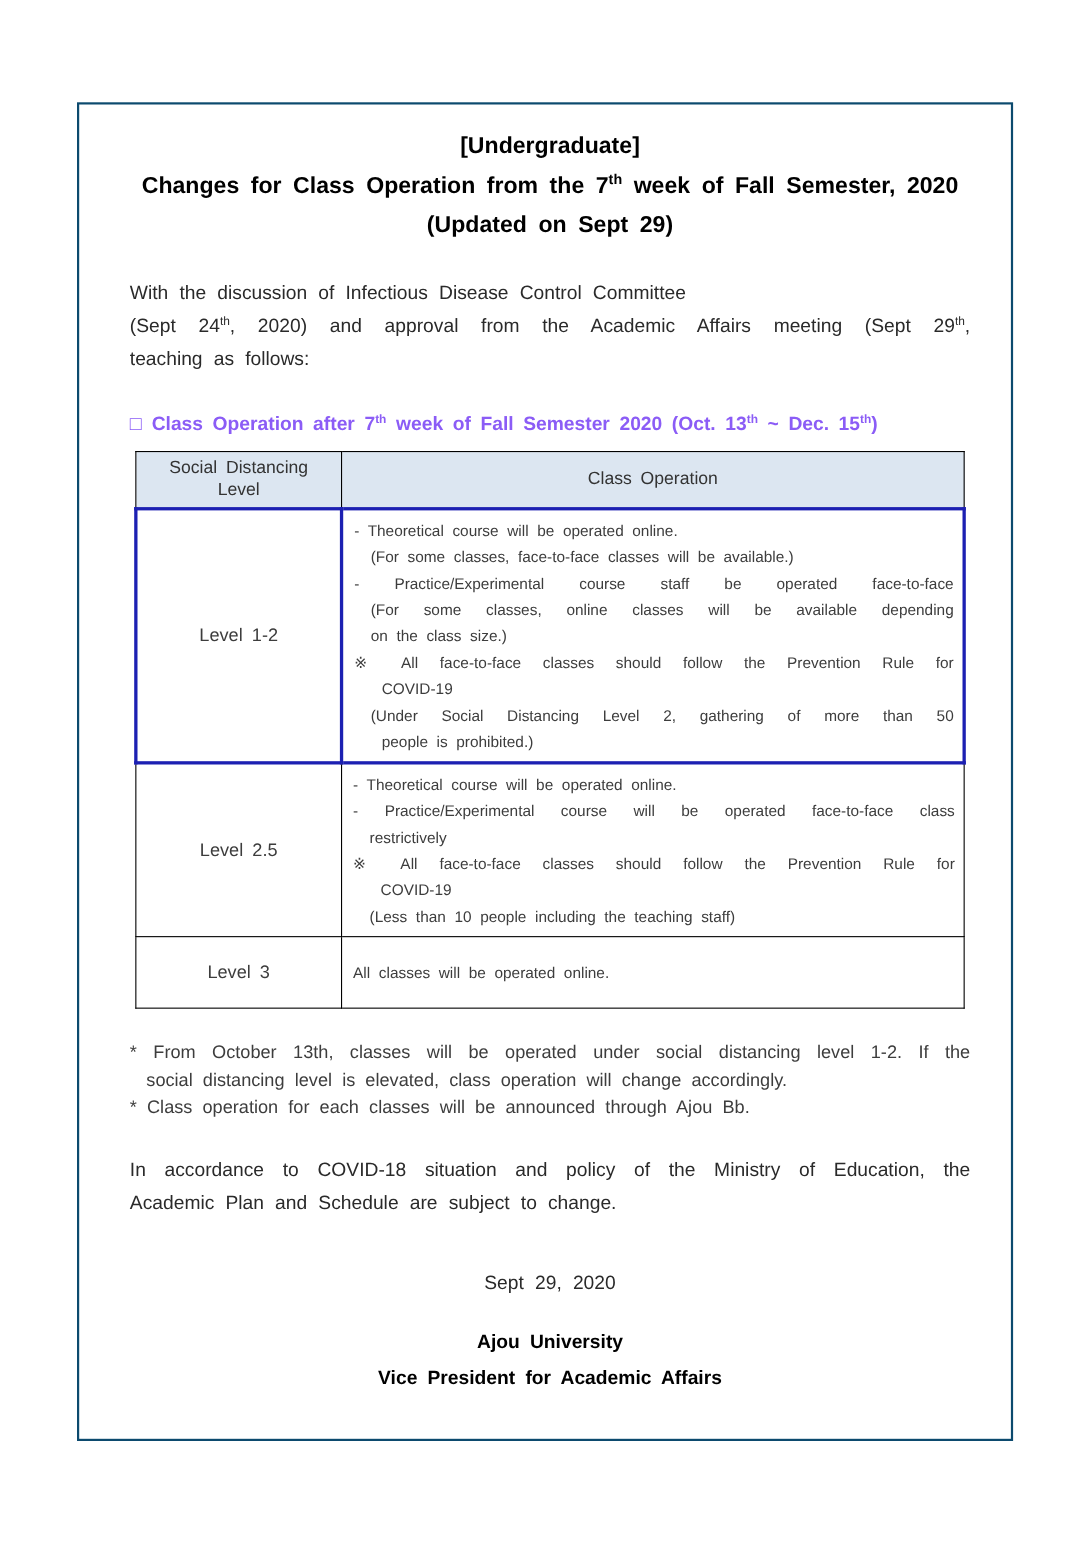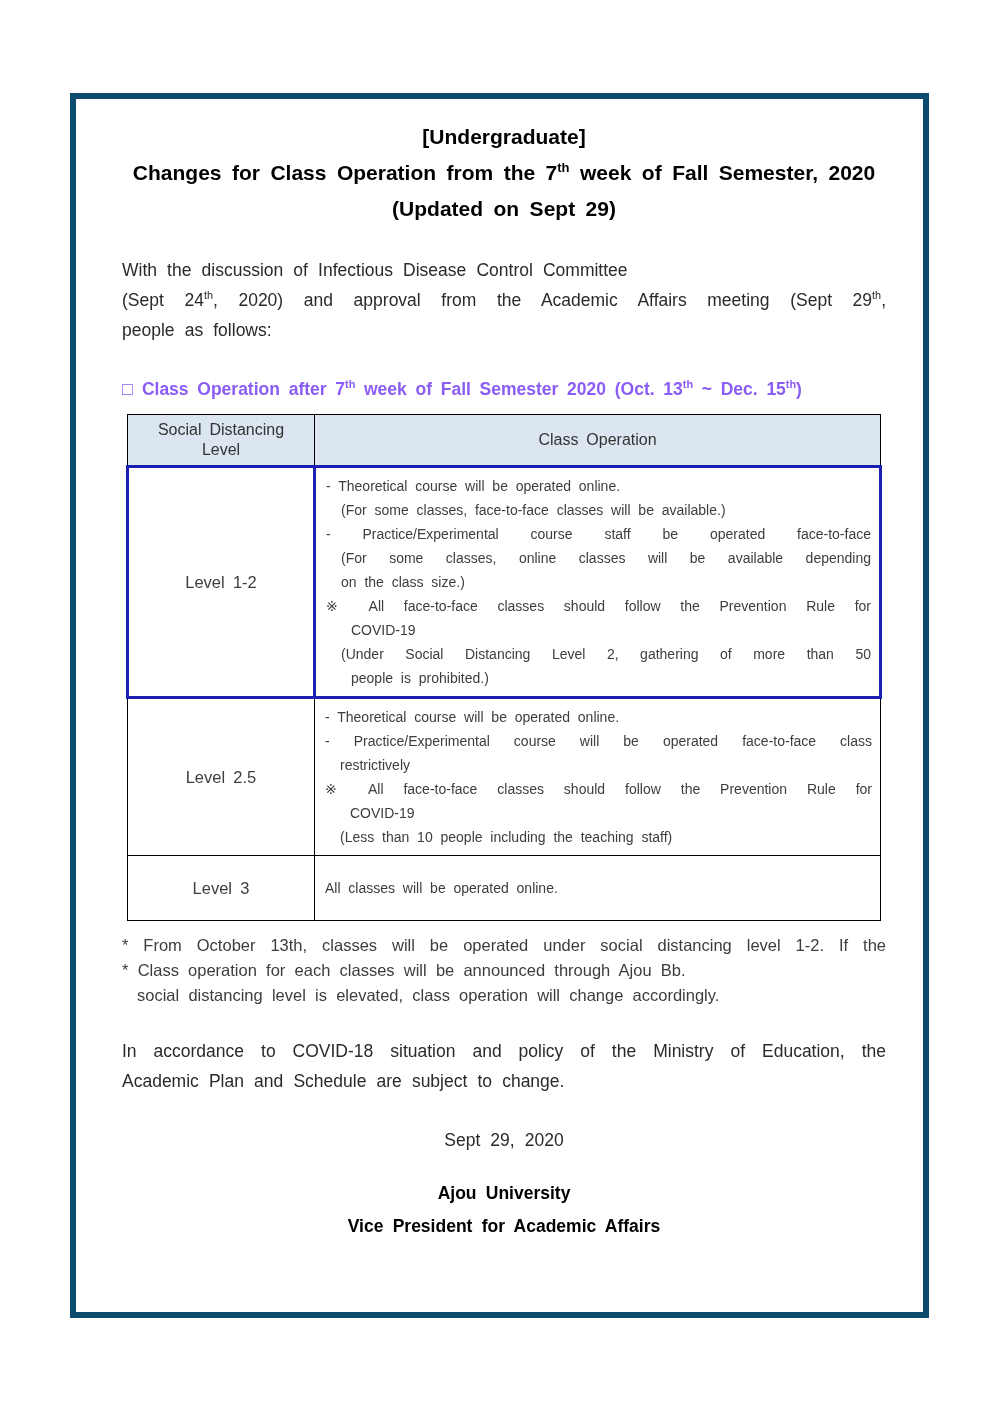--- a/index.html
+++ b/index.html
@@ -3,21 +3,21 @@
 <meta charset="utf-8">
 <style>
   html,body{margin:0;padding:0;}
   body{
     width:992px;height:1403px;background:#ffffff;
     font-family:"Liberation Sans","DejaVu Sans",sans-serif;
     color:#262626;position:relative;
   }
   .page{
     position:absolute;left:70px;top:93px;width:847px;height:1213px;
-    border:6px solid #0c4a6e;background:#fff;box-sizing:content-box;
+    border:2px solid #0c4a6e;background:#fff;box-sizing:content-box;
   }
   .content{padding:20px 37px 0 46px;}
 
   sup{font-size:62%;line-height:0;vertical-align:super;}
 
   
   .title-block{text-align:center;font-weight:bold;color:#000;font-size:21px;line-height:36px;word-spacing:0.22em;}
 
   
   .para{font-size:17.5px;line-height:30px;word-spacing:0.3em;color:#2a2a2a;}
@@ -38,42 +38,42 @@
   tr.hl td{border:3px solid #1c20b2;}
   tr.short td{height:52px;}
 
   
   .tl{white-space:nowrap;}
   .tl.j{white-space:normal;text-align:justify;text-align-last:justify;}
   .tl.i1{padding-left:15px;}
   .tl.i2{padding-left:25px;}
 
   
-  .notes{margin-top:12px;font-size:16.5px;line-height:25px;color:#3d3d3d;word-spacing:0.28em;}
+  .notes{margin-top:28px;font-size:16.5px;line-height:25px;color:#3d3d3d;word-spacing:0.28em;}
 
   
-  .date-line{margin-top:34px;text-align:center;font-size:17.5px;color:#2a2a2a;word-spacing:0.3em;}
+  .date-line{margin-top:48px;text-align:center;font-size:17.5px;color:#2a2a2a;word-spacing:0.3em;}
   .sig-block{margin-top:26px;text-align:center;font-weight:bold;color:#000;font-size:17.5px;line-height:33px;word-spacing:0.25em;}
 </style>
 </head>
 <body>
 
 <div class="page">
   <div class="content">
 
     <div class="title-block">
       <div>[Undergraduate]</div>
       <div>Changes for Class Operation from the 7<sup>th</sup> week of Fall Semester, 2020</div>
       <div>(Updated on Sept 29)</div>
     </div>
 
     <div class="para intro">
         <div class="tl">With the discussion of Infectious Disease Control Committee</div>
         <div class="tl j">(Sept 24<sup>th</sup>, 2020) and approval from the Academic Affairs meeting (Sept 29<sup>th</sup>,</div>
-        <div class="tl">people as follows:</div>
+        <div class="tl">teaching as follows:</div>
       </div>
 
     <div class="section-heading">
       <span class="box">□</span><span>Class Operation after 7<sup>th</sup> week of Fall Semester 2020 (Oct. 13<sup>th</sup> ~ Dec. 15<sup>th</sup>)</span>
     </div>
 
     <table class="optable">
       <tbody>
           <tr>
         <th class="col-level">Social Distancing Level</th>
@@ -108,22 +108,22 @@
         <td class="level-cell">Level 3</td>
         <td class="op-cell">
               <div class="tl">All classes will be operated online.</div>
             </td>
       </tr>
     </tbody>
       </table>
 
     <div class="notes">
         <div class="tl j">* From October 13th, classes will be operated under social distancing level 1-2. If the</div>
+        <div class="tl i1">social distancing level is elevated, class operation will change accordingly.</div>
         <div class="tl">* Class operation for each classes will be announced through Ajou Bb.</div>
-        <div class="tl i1">social distancing level is elevated, class operation will change accordingly.</div>
       </div>
 
     <div class="para closing">
         <div class="tl j">In accordance to COVID-18 situation and policy of the Ministry of Education, the</div>
         <div class="tl">Academic Plan and Schedule are subject to change.</div>
       </div>
 
     <div class="date-line">Sept 29, 2020</div>
 
     <div class="sig-block">

